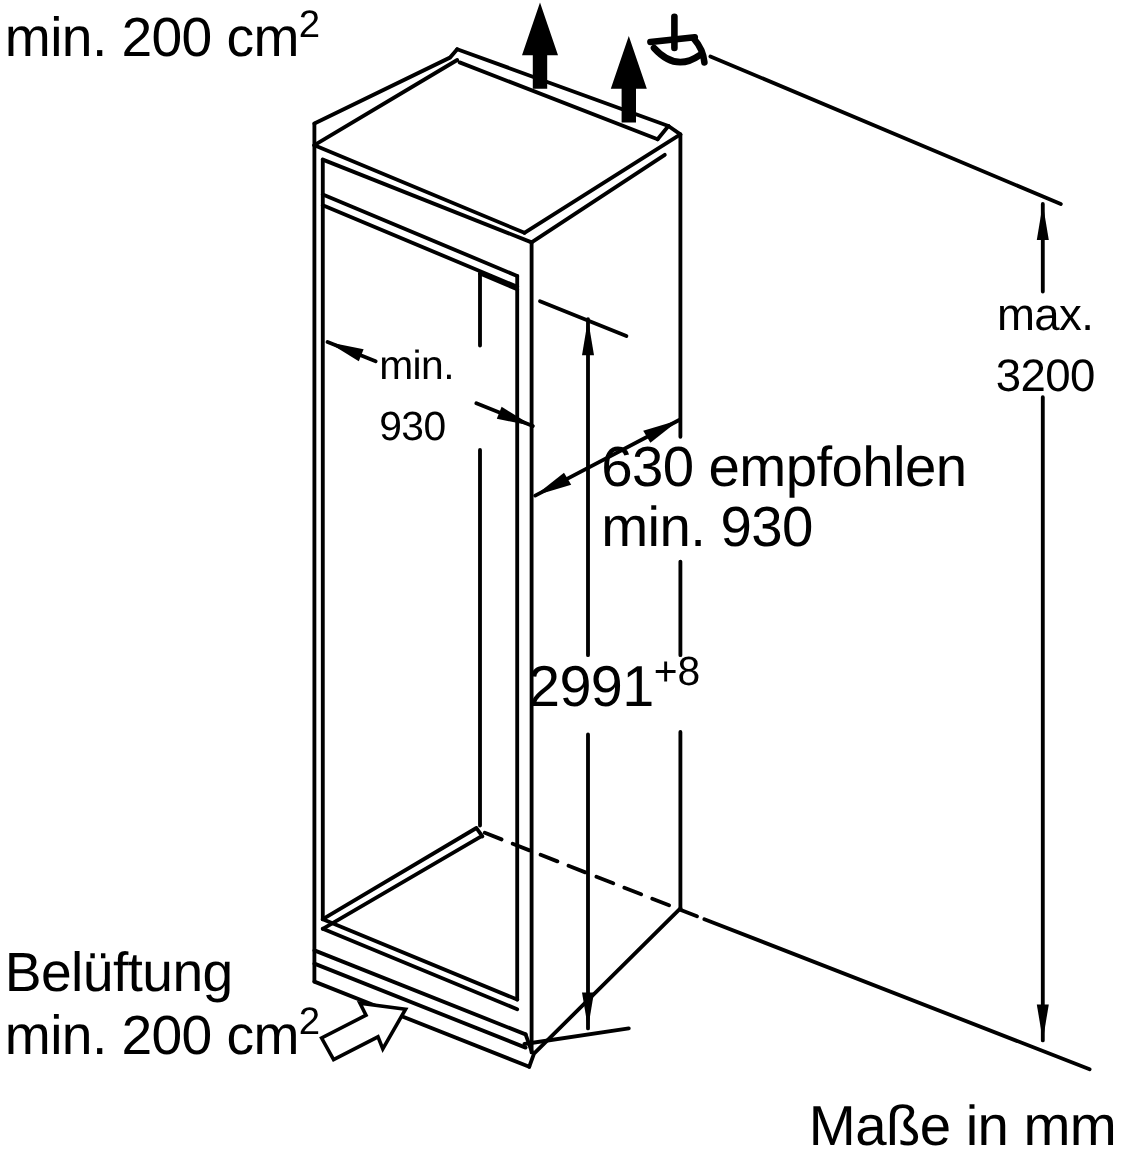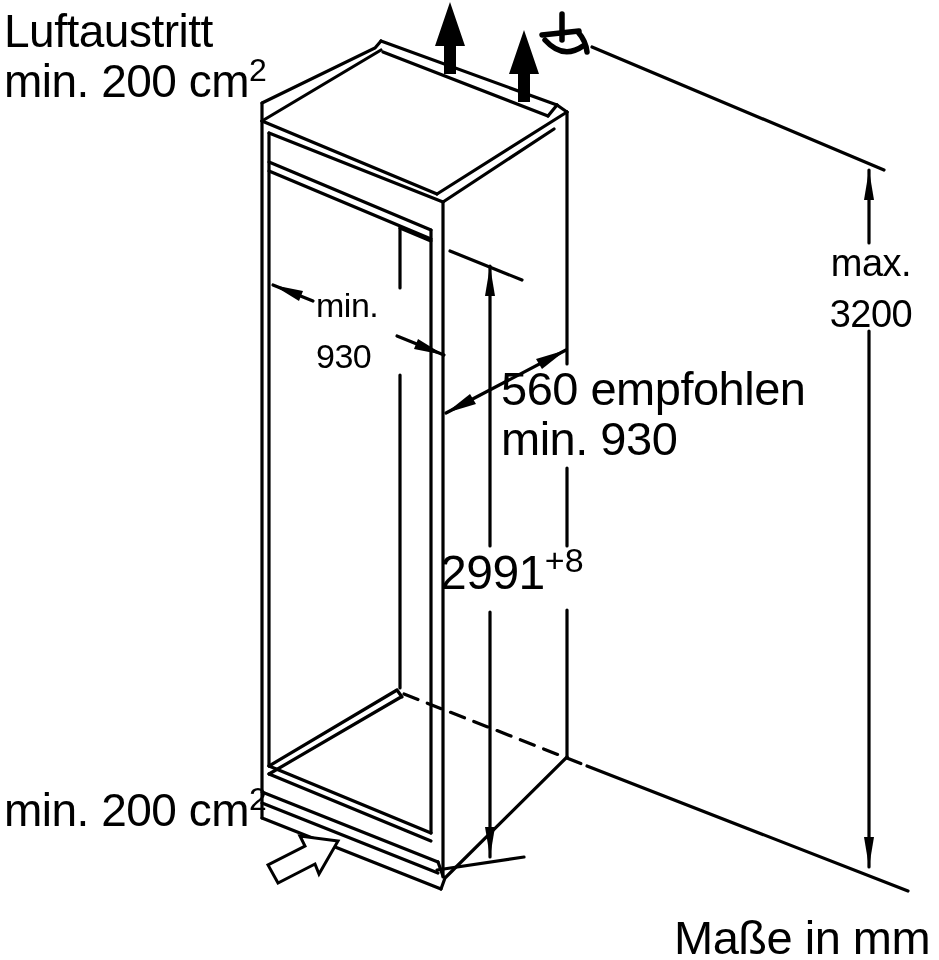--- a/index.html
+++ b/index.html
@@ -118,27 +118,27 @@
         <path d="M562,14 L562,40"></path>
         <path d="M542,35 L579,31"></path>
         <path d="M545,40 Q563,60 583,46"></path>
         <path d="M578,32 Q586,41 587,52"></path>
       </g>
     </g>
 
     <polygon fill="#fff" stroke="#000" stroke-width="3" stroke-linejoin="miter" points="338,841 300,836 305,846 268,865 278,883 315,864 319,874"></polygon>
   </svg>
 
-  <div class="lbl" id="lbl-air-outlet"><span class="line">Luftaustritt</span><span class="line"><span>min. 200 cm</span><sup class="big">2</sup></span></div>
+  <div class="lbl" id="lbl-air-outlet"><span class="line"><span>min. 200 cm</span><sup class="big">2</sup></span></div>
 
   <div class="lbl" id="lbl-min560"><span class="line">min.</span><span class="line">930</span></div>
 
-  <div class="lbl" id="lbl-depth"><span class="line">560 empfohlen</span><span class="line">min. 930</span></div>
+  <div class="lbl" id="lbl-depth"><span class="line">630 empfohlen</span><span class="line">min. 930</span></div>
 
   <div class="lbl" id="lbl-1772"><span>2991</span><sup class="big">+8</sup></div>
 
   <div class="lbl" id="lbl-max2200"><span class="line">max.</span><span class="line">3200</span></div>
 
-  <div class="lbl" id="lbl-plinth"><span class="line"><span>min. 200 cm</span><sup class="big">2</sup></span></div>
+  <div class="lbl" id="lbl-plinth"><span class="line">Belüftung</span><span class="line"><span>min. 200 cm</span><sup class="big">2</sup></span></div>
 
   <div class="lbl" id="lbl-units">Maße in mm</div>
 
 </div>
 
 </body></html>

